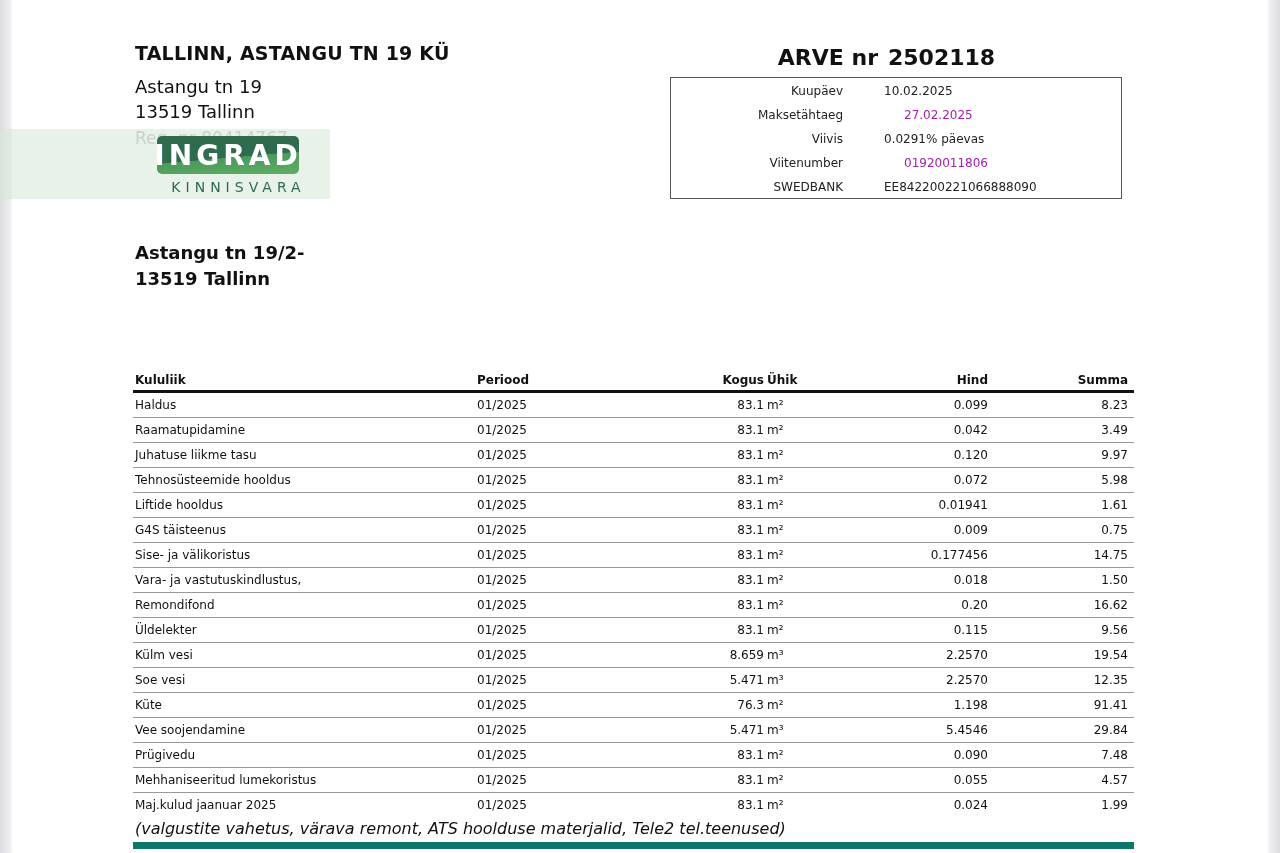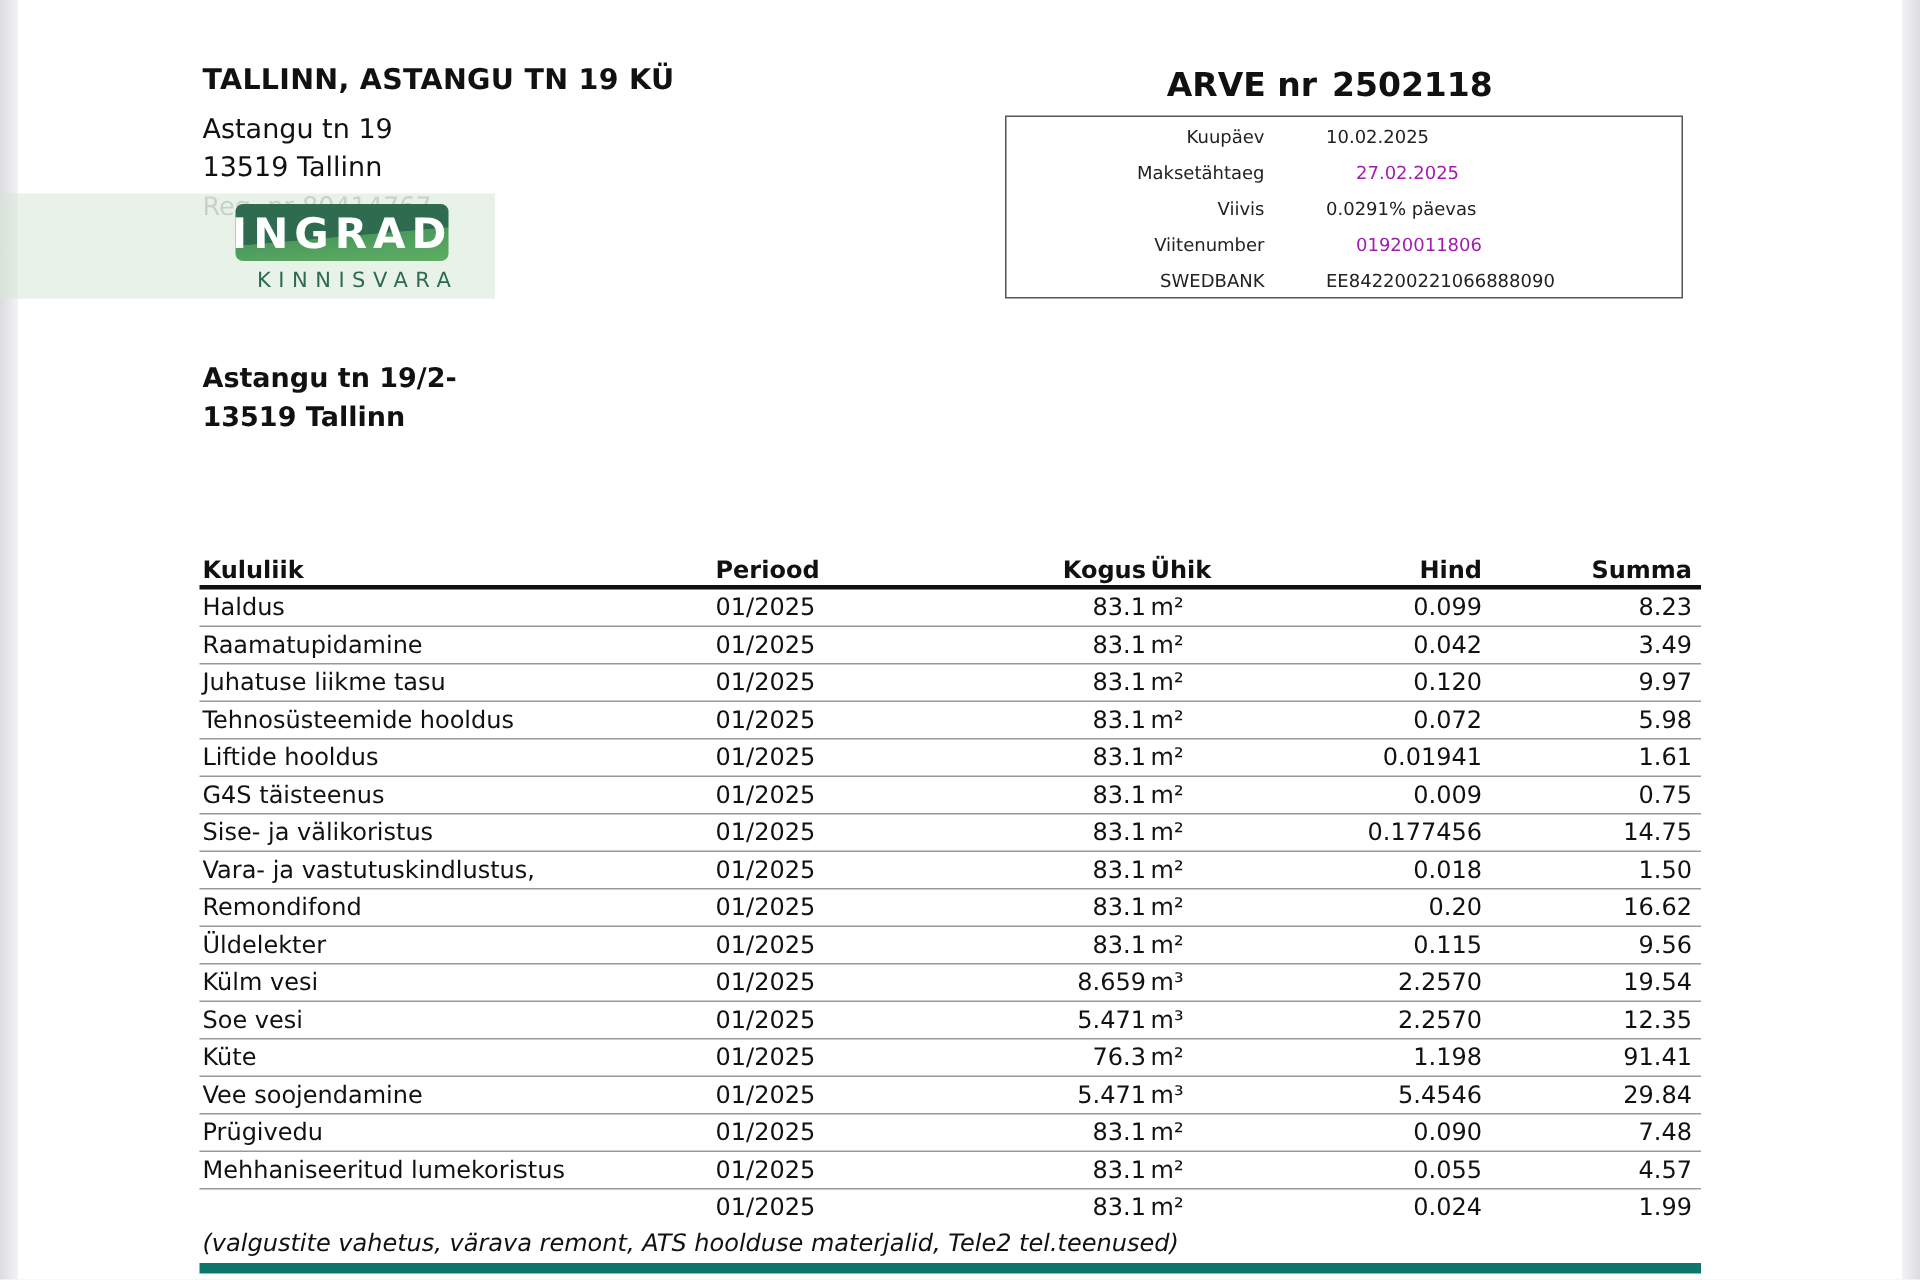--- a/index.html
+++ b/index.html
@@ -34,21 +34,21 @@
   .box {
     position:absolute; border:1.5px solid #555; background:#fff;
   }
   .box1 { left:658px; top:77px; width:450px; height:120px; }
   .box2 { left:658px; top:210px; width:450px; height:95px; }
   .kv { position:absolute; left:0; width:100%; font-size:12px; height:24px; line-height:24px; }
   .kv .k { position:absolute; right:278px; text-align:right; color:#222; }
   .kv .v { position:absolute; left:213px; color:#222; }
   .kv .v.b { font-weight:normal; color:#a21caf;margin-left:20px; }
   .table { position:absolute; left:121px; top:369px; width:1001px; }
-  .row { position:relative; height:24px; line-height:24px; font-size:16px; border-bottom:1px solid #999; }
+  .row { position:relative; height:24px; line-height:24px; font-size:12px; border-bottom:1px solid #999; }
   .row.head { font-weight:bold; border-bottom:3px solid #111; height:21px; line-height:22px; }
   .c { position:absolute; top:0; }
   .c-name { left:2px; }
   .c-per { left:344px; }
   .c-qty { right:370px; text-align:right; }
   .c-unit { left:634px; }
   .c-price { right:146px; text-align:right; }
   .c-sum { right:6px; text-align:right; }
   .note { position:relative; height:25px; line-height:24px; font-size:16px; font-style:italic; padding-left:2px; border-bottom:7px solid #0f766e; }
   .total { position:relative; height:26px; line-height:28px; font-size:17px; font-weight:bold; }
@@ -236,20 +236,21 @@
         </div>
         <div class="row">
           <span class="c c-name">Mehhaniseeritud lumekoristus</span>
           <span class="c c-per">01/2025</span>
           <span class="c c-qty">83.1</span>
           <span class="c c-unit">m²</span>
           <span class="c c-price">0.055</span>
           <span class="c c-sum">4.57</span>
         </div>
         <div class="row" style="border-bottom: none;">
+          <span class="c c-name">Maj.kulud jaanuar 2025</span>
           <span class="c c-per">01/2025</span>
           <span class="c c-qty">83.1</span>
           <span class="c c-unit">m²</span>
           <span class="c c-price">0.024</span>
           <span class="c c-sum">1.99</span>
         </div>
       </div>
     <div class="note">(valgustite vahetus, värava remont, ATS hoolduse materjalid,  Tele2 tel.teenused)</div>
     <div class="total">
       <span class="tl">Kokku (EUR)</span>

